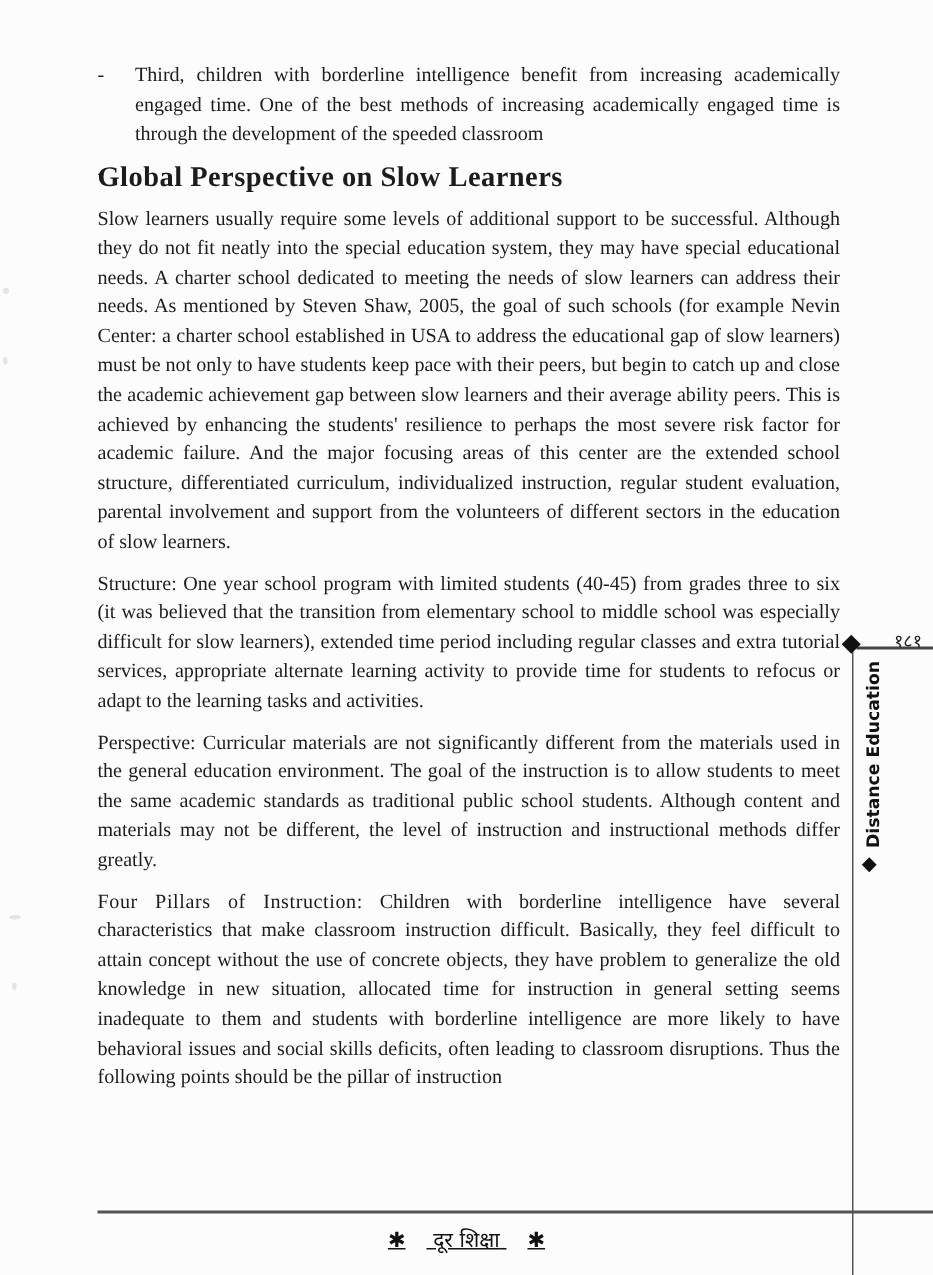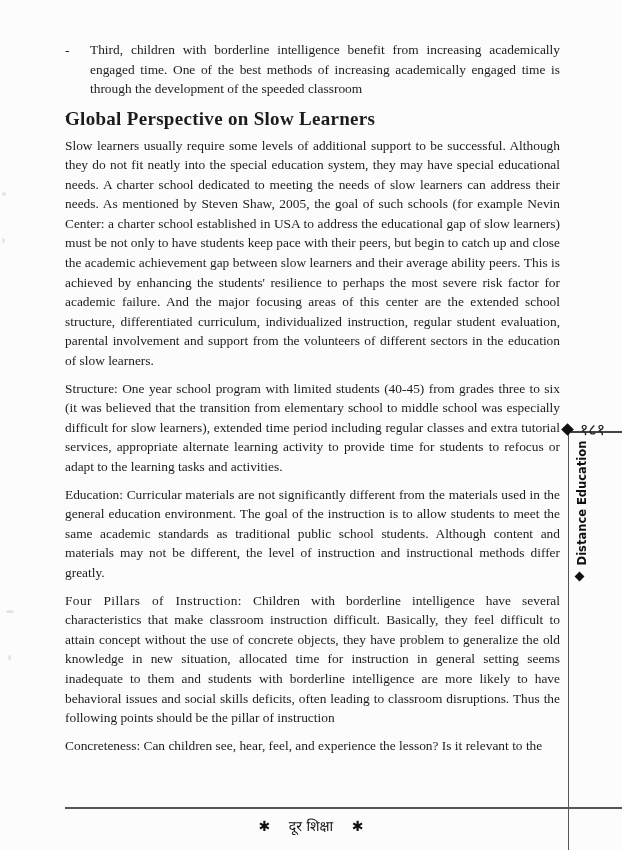--- a/index.html
+++ b/index.html
@@ -8,27 +8,27 @@
     font-family: "Liberation Serif", "DejaVu Serif", serif; color: #1c1c1c;
   }
   .content { position: absolute; left: 65px; top: 40px; width: 495px; }
   .bullet { position: relative; padding-left: 25px; font-size: 13.4px; line-height: 19.5px; text-align: justify; margin-bottom: 6px; }
   .bullet .dash { position: absolute; left: 0; top: 0; }
   .heading { font-weight: bold; font-size: 19px; letter-spacing: 0.3px; margin-top: 10px; margin-bottom: 8px; line-height: 19px; }
   p { margin: 0 0 8px 0; font-size: 13.4px; line-height: 19.6px; text-align: justify; }
   p b { font-weight: normal; }
   .vrule { position: absolute; left: 568px; top: 432px; width: 1px; height: 418px; background: #555; }
   .diamond-top { position: absolute; left: 563px; top: 425px; width: 9px; height: 9px; background: #111; transform: rotate(45deg); }
-  .page-num { position: absolute; left: 580px; top: 418px; font-family: "DejaVu Sans", sans-serif; font-size: 16px; color: #222; }
+  .page-num { position: absolute; left: 596px; top: 418px; font-family: "DejaVu Sans", sans-serif; font-size: 12px; color: #222; }
   .top-hline { position: absolute; left: 571px; top: 431px; width: 51px; height: 2px; background: #444; }
   .side-label { position: absolute; left: 573px; top: 440px; width: 18px; height: 125px; }
   .side-label span { position: absolute; left: 50%; top: 50%; transform: translate(-50%, -50%) rotate(-90deg); white-space: nowrap; font-family: "DejaVu Sans", sans-serif; font-weight: bold; font-size: 11.5px; color: #111; }
   .diamond-bottom { position: absolute; left: 576px; top: 573px; width: 7px; height: 7px; background: #111; transform: rotate(45deg); }
   .hrule { position: absolute; left: 65px; top: 807px; width: 557px; height: 2px; background: #555; }
-  .footer { position: absolute; left: 0; width: 622px; top: 816px; text-align: center; font-family: "DejaVu Sans", sans-serif; font-size: 14px; color: #111; }
+  .footer { position: absolute; left: 0; width: 622px; top: 816px; text-align: center; font-family: "DejaVu Sans", sans-serif; font-size: 14px; color: #111; text-decoration: underline; }
   .footer .star { margin: 0 14px; }
   .smudge { position: absolute; background: #ccc; opacity: 0.5; border-radius: 50%; }
 </style>
 </head>
 <body>
 
 <div class="content">
   <div class="bullet">
     <span class="dash">-</span>
     <span>Third, children with borderline intelligence benefit from increasing academically engaged time. One of the best methods of increasing academically engaged time is through the development of the speeded classroom</span>
@@ -36,25 +36,24 @@
   <div class="bullet">
     <span class="dash">-</span>
   </div>
 
   <div class="heading">Global Perspective on Slow Learners</div>
 
   <p>Slow learners usually require some levels of additional support to be successful. Although they do not fit neatly into the special education system, they may have special educational needs. A charter school dedicated to meeting the needs of slow learners can address their needs. As mentioned by Steven Shaw, 2005, the goal of such schools (for example Nevin Center: a charter school established in USA to address the educational gap of slow learners) must be not only to have students keep pace with their peers, but begin to catch up and close the academic achievement gap between slow learners and their average ability peers. This is achieved by enhancing the students' resilience to perhaps the most severe risk factor for academic failure. And the major focusing areas of this center are the extended school structure, differentiated curriculum, individualized instruction, regular student evaluation, parental involvement and support from the volunteers of different sectors in the education of slow learners.</p>
 
   <p><b>Structure:</b><span> One year school program with limited students (40-45) from grades three to six (it was believed that the transition from elementary school to middle school was especially difficult for slow learners), extended time period including regular classes and extra tutorial services, appropriate alternate learning activity to provide time for students to refocus or adapt to the learning tasks and activities.</span></p>
 
-  <p><b>Education:</b><span> Curricular materials are not significantly different from the materials used in the general education environment. The goal of the instruction is to allow students to meet the same academic standards as traditional public school students. Although content and materials may not be different, the level of instruction and instructional methods differ greatly.</span></p>
+  <p><b>Perspective:</b><span> Curricular materials are not significantly different from the materials used in the general education environment. The goal of the instruction is to allow students to meet the same academic standards as traditional public school students. Although content and materials may not be different, the level of instruction and instructional methods differ greatly.</span></p>
 
   <p><b style="letter-spacing:0.4px">Four Pillars of Instruction:</b><span> Children with borderline intelligence have several characteristics that make classroom instruction difficult. Basically, they feel difficult to attain concept without the use of concrete objects, they have problem to generalize the old knowledge in new situation, allocated time for instruction in general setting seems inadequate to them and students with borderline intelligence are more likely to have behavioral issues and social skills deficits, often leading to classroom disruptions. Thus the following points should be the pillar of instruction</span></p>
 
-  <p><b>Concreteness:</b><span> Can children see, hear, feel, and experience the lesson? Is it relevant to the</span></p>
 </div>
 
 <div class="vrule"></div>
 <div class="top-hline"></div>
 <div class="diamond-top"></div>
 <div class="page-num">१८१</div>
 <div class="side-label">
   <span>Distance Education</span>
 </div>
 <div class="diamond-bottom"></div>

